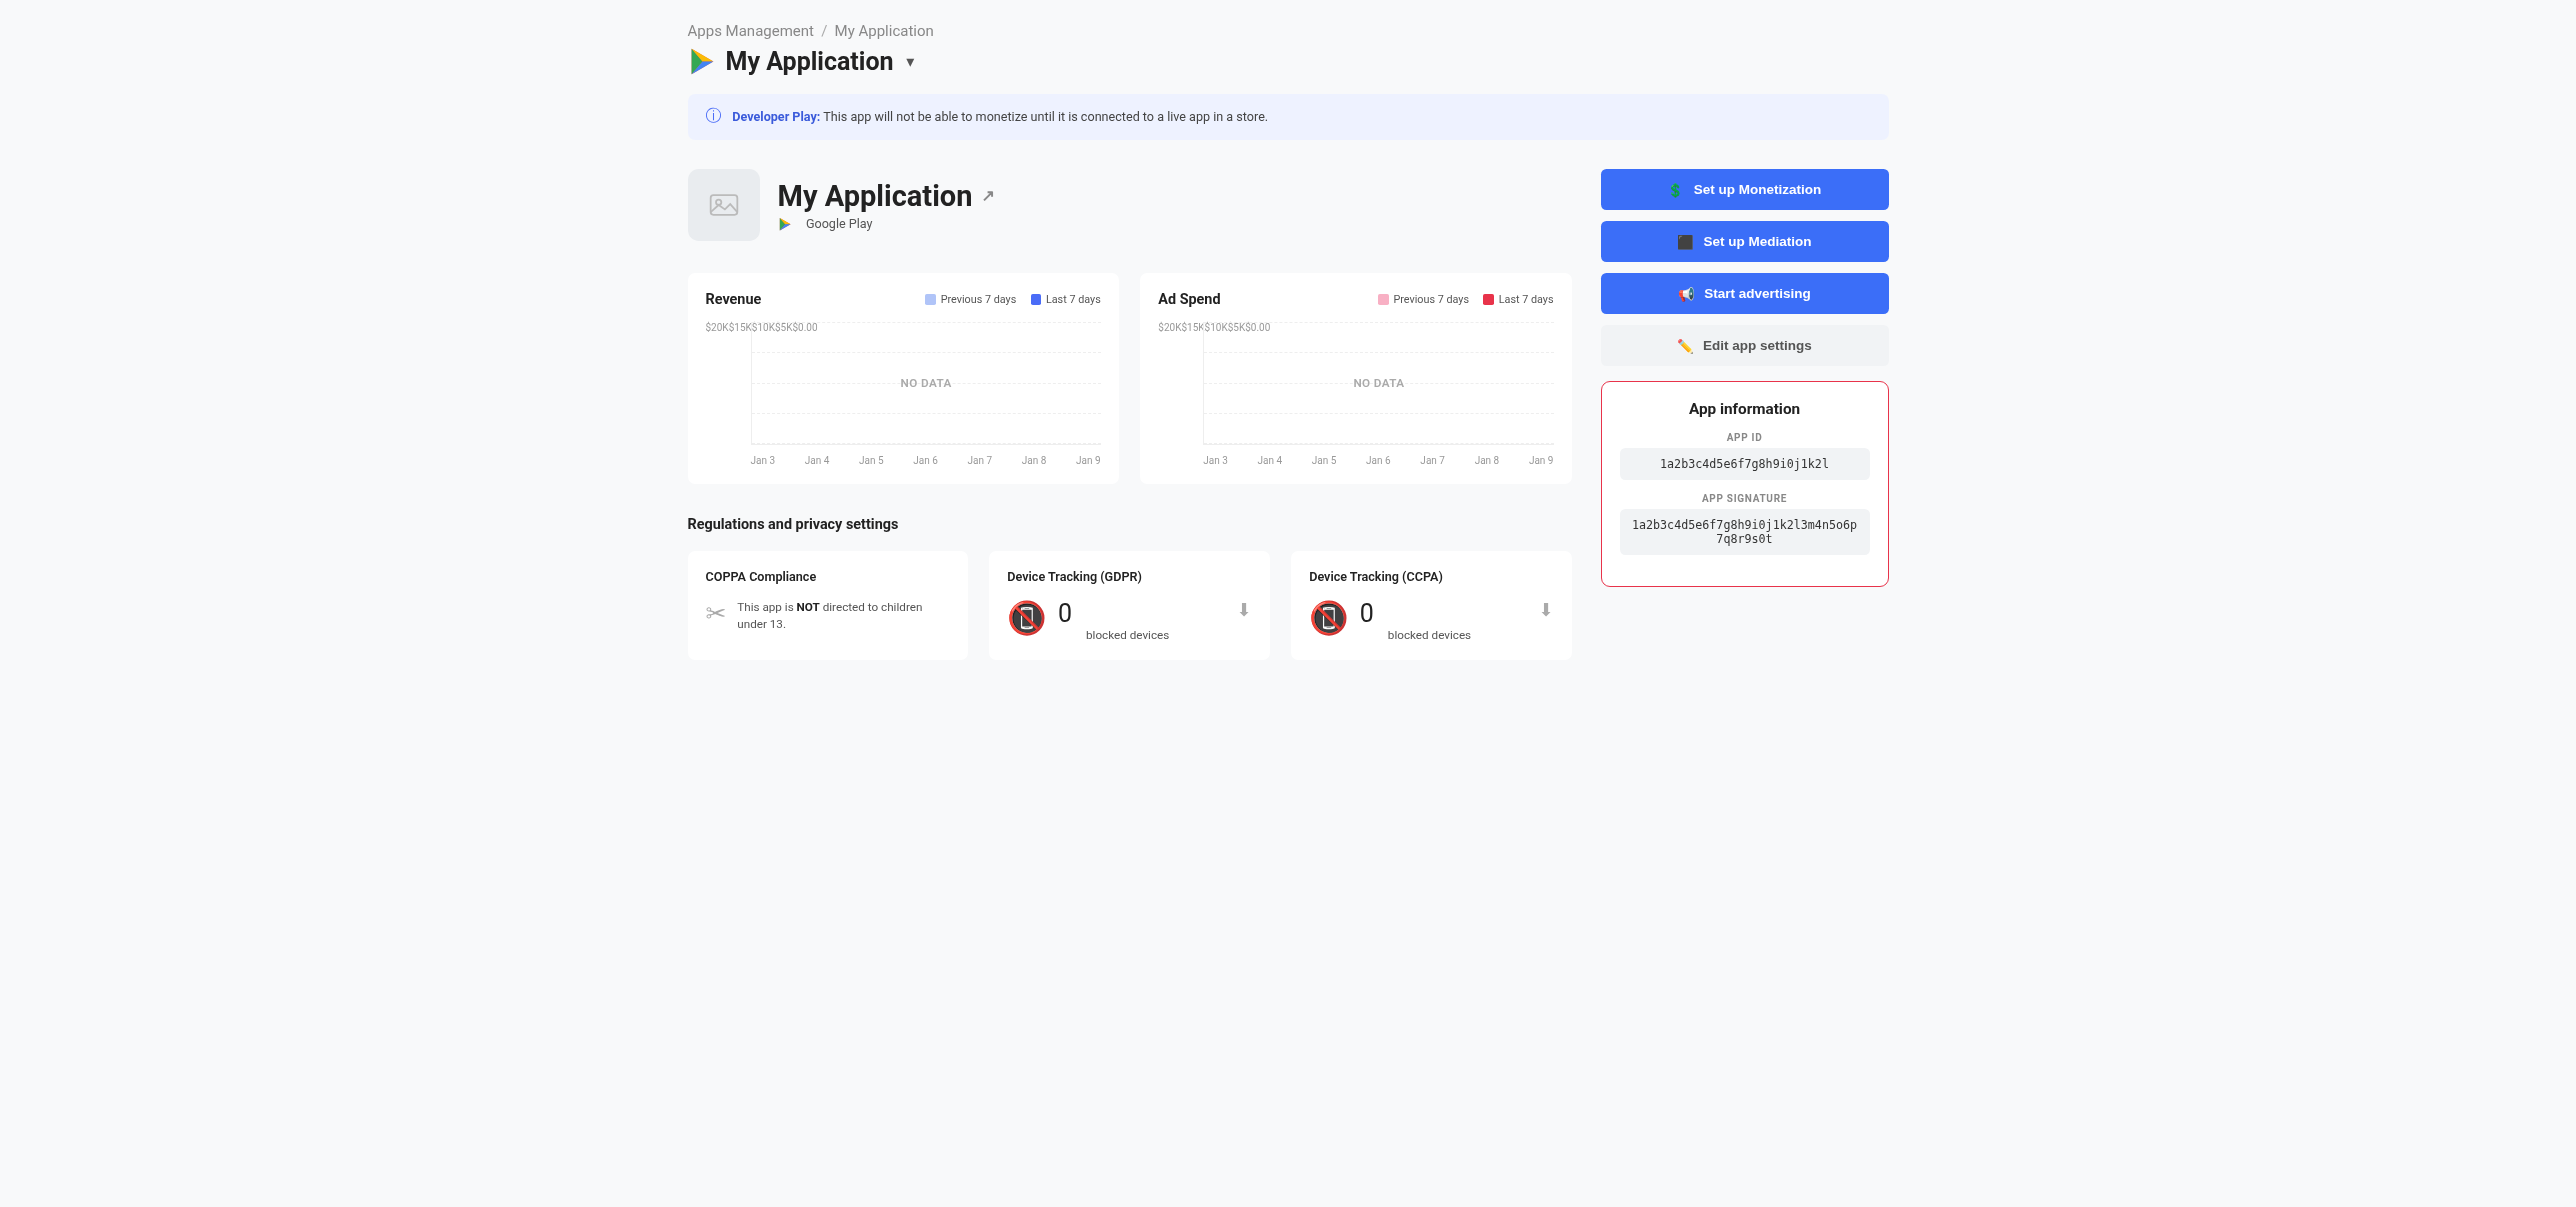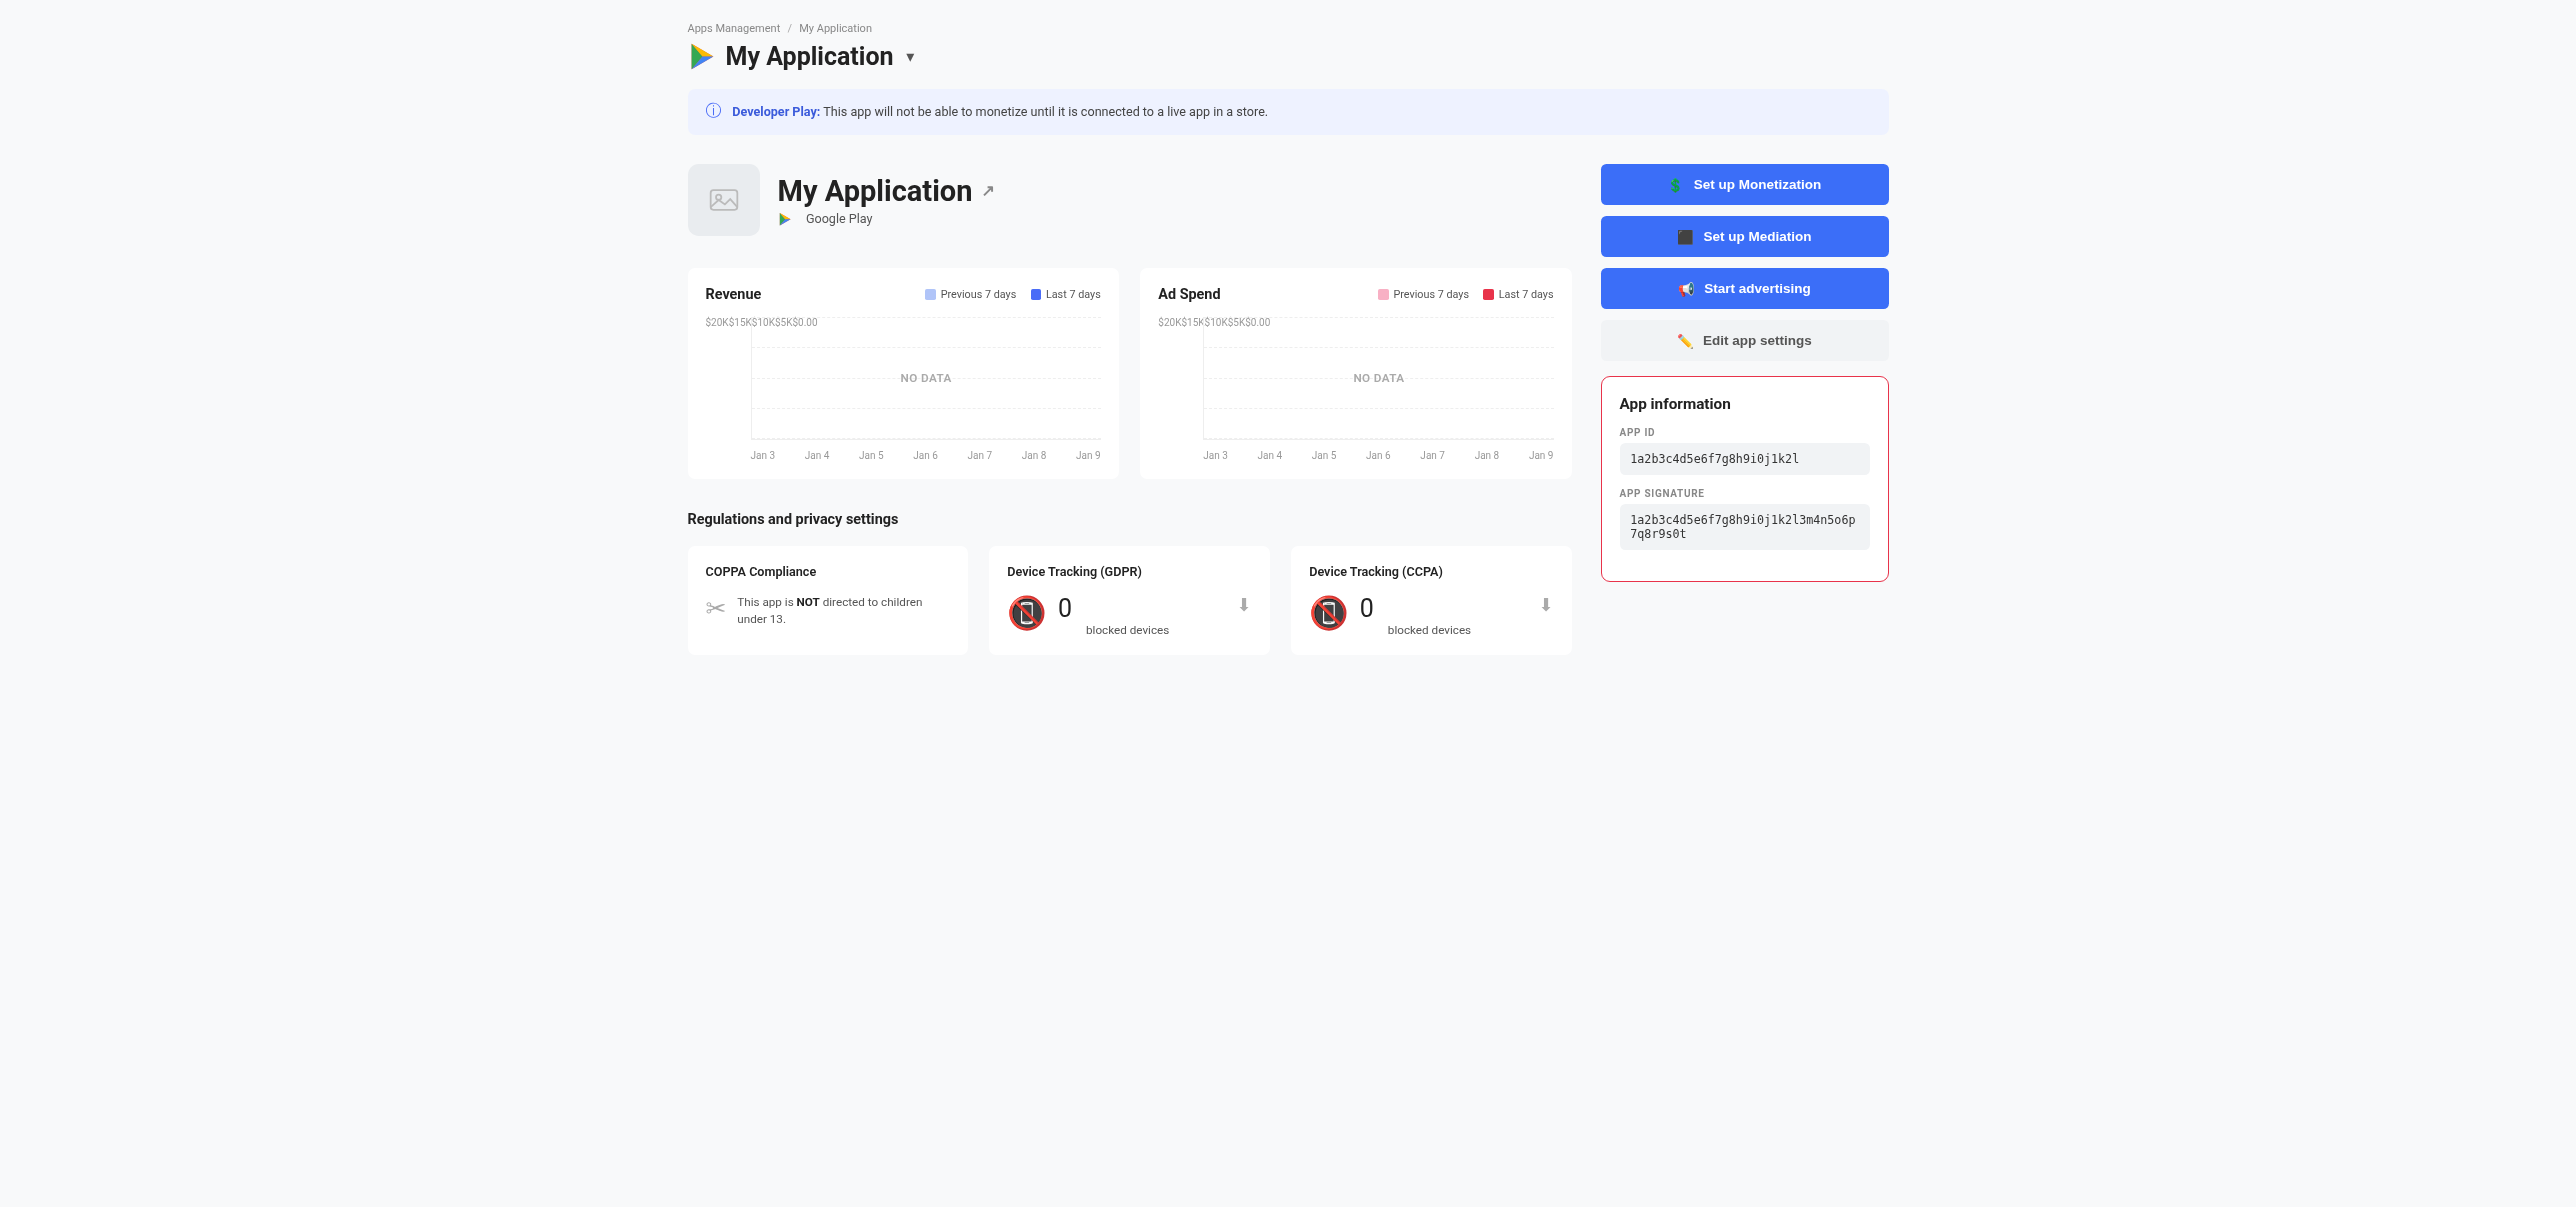--- a/index.html
+++ b/index.html
@@ -1,21 +1,21 @@
 <!DOCTYPE html>
 <html style="font-size:14.4px"><head>
   <meta charset="utf-8">
   <style>
     * { box-sizing: border-box; margin: 0; padding: 0; }
     body { font-family: -apple-system, BlinkMacSystemFont, 'Segoe UI', Roboto, Arial, sans-serif; background: #f8f9fa; color: #333; font-size: 12.6px; }
     
     .page-wrapper { max-width: 1259px; margin: 0 auto; padding: 21.6px 29px; }
     
     
-    .breadcrumb { display: flex; align-items: center; gap: 7.2px; color: #888; font-size: 11px; margin-bottom: 7.2px; }
+    .breadcrumb { display: flex; align-items: center; gap: 7.2px; color: #888; font-size: 15px; margin-bottom: 7.2px; }
     .breadcrumb a { color: #888; text-decoration: none; }
     .breadcrumb-sep { color: #aaa; }
     
     
     .app-header { display: flex; align-items: center; gap: 9px; margin-bottom: 18px; }
     .play-icon-header { width: 29px; height: 29px; }
     .app-title-main { font-size: 25px; font-weight: 700; color: #222; }
     .dropdown-arrow { color: #555; font-size: 16px; margin-left: 3.6px; cursor: pointer; }
     
     
@@ -74,21 +74,21 @@
     .download-icon { color: #aaa; font-size: 18px; margin-left: auto; cursor: pointer; }
     .device-icon { font-size: 32px; color: #aaa; }
     
     
     .right-col { display: flex; flex-direction: column; gap: 10.8px; }
     
     .btn-blue { background: #3b6ef8; color: #fff; border: none; border-radius: 5.4px; padding: 12.6px 18px; font-size: 13.5px; font-weight: 600; cursor: pointer; display: flex; align-items: center; gap: 9px; width: 100%; justify-content: center; }
     .btn-gray { background: #f1f3f5; color: #555; border: none; border-radius: 5.4px; padding: 12.6px 18px; font-size: 13.5px; font-weight: 600; cursor: pointer; display: flex; align-items: center; gap: 9px; width: 100%; justify-content: center; }
     
     
-    .app-info-card { border: 1.8px solid #e8334a; border-radius: 9px; padding: 18px; background: #fff; margin-top: 3.6px; }
+    .app-info-card { border: 1.8px solid #e8334a; border-radius: 9px; padding: 18px; background: #fff; margin-top: 3.6px; text-align: center; }
     .app-info-card-title { font-size: 15.3px; font-weight: 700; color: #222; margin-bottom: 14.4px; }
     .app-info-field { margin-bottom: 12.6px; }
     .field-label { font-size: 10px; font-weight: 700; color: #888; letter-spacing: 0.7px; text-transform: uppercase; margin-bottom: 5.4px; }
     .field-value { background: #f1f3f5; border-radius: 5.4px; padding: 9px 10.8px; font-size: 11.7px; color: #333; font-family: monospace; word-break: break-all; }
   </style>
 </head>
 <body>
 
 <div class="page-wrapper">
 

